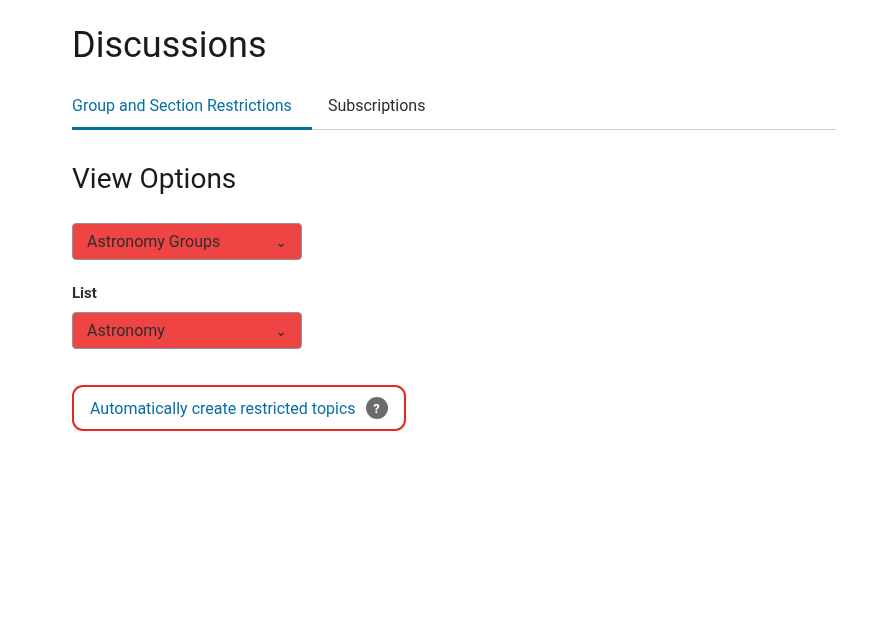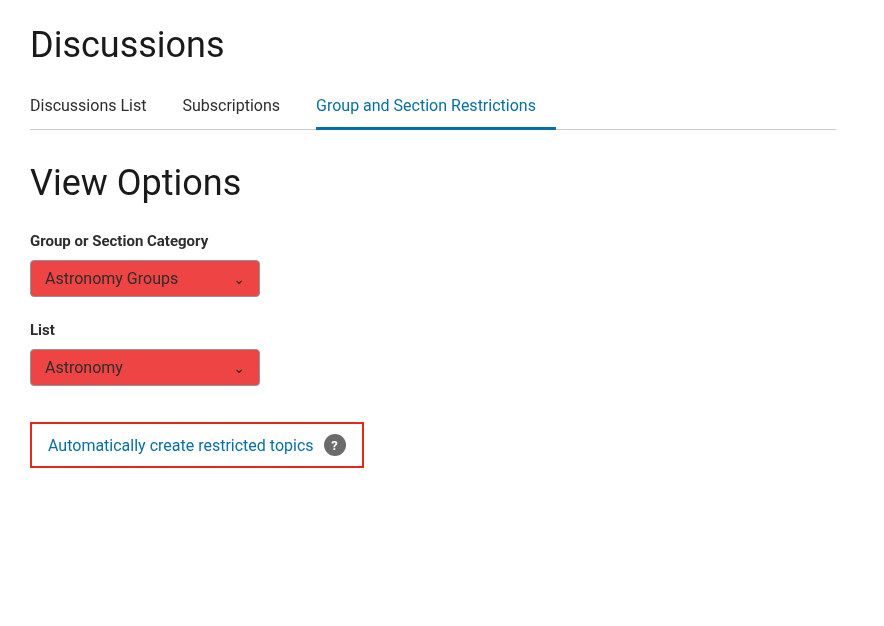--- a/index.html
+++ b/index.html
@@ -11,20 +11,21 @@
     body {
       font-family: -apple-system, BlinkMacSystemFont, "Segoe UI", Roboto, "Helvetica Neue", Arial, sans-serif;
       background: #ffffff;
       color: #2d2d2d;
       width: 884px;
       min-height: 626px;
     }
 
     .page-container {
       padding: 24px 48px 30px 30px;
+      margin-left: 42px;
     }
 
     .page-title {
       font-size: 36px;
       font-weight: 400;
       color: #1a1a1a;
       margin-bottom: 20px;
     }
 
     .tabs-nav {
@@ -51,21 +52,21 @@
       padding-left: 0;
     }
 
     .tab-item.active {
       color: #0770a3;
       border-bottom: 3px solid #0770a3;
       font-weight: 400;
     }
 
     .view-options-title {
-      font-size: 36px;
+      font-size: 28px;
       font-weight: 400;
       color: #1a1a1a;
       margin-bottom: 28px;
     }
 
     .field-group {
       margin-bottom: 24px;
     }
 
     .field-label {
@@ -96,21 +97,21 @@
 
     .chevron-icon {
       font-size: 14px;
       color: #2d2d2d;
     }
 
     .action-link-container {
       display: inline-flex;
       align-items: center;
       border: 2px solid #e8271b;
-      border-radius: 0;
+      border-radius: 11px;
       padding: 10px 16px;
       gap: 10px;
       margin-top: 12px;
       cursor: pointer;
     }
 
     .action-link {
       font-size: 16px;
       color: #0770a3;
       text-decoration: none;
@@ -133,29 +134,27 @@
     }
   </style>
 </head>
 <body>
 
 <div class="page-container">
 
   <h1 class="page-title">Discussions</h1>
 
   <nav class="tabs-nav">
-    <a class="tab-item">Discussions List</a>
+    <a class="tab-item active">Group and Section Restrictions</a>
     <a class="tab-item">Subscriptions</a>
-    <a class="tab-item active">Group and Section Restrictions</a>
   </nav>
 
   <h2 class="view-options-title">View Options</h2>
 
   <div class="field-group">
-    <label class="field-label">Group or Section Category</label>
     <div class="select-wrapper">
       <span class="select-value">Astronomy Groups</span>
       <span class="chevron-icon">⌄</span>
     </div>
   </div>
 
   <div class="field-group">
     <label class="field-label">List</label>
     <div class="select-wrapper">
       <span class="select-value">Astronomy</span>

